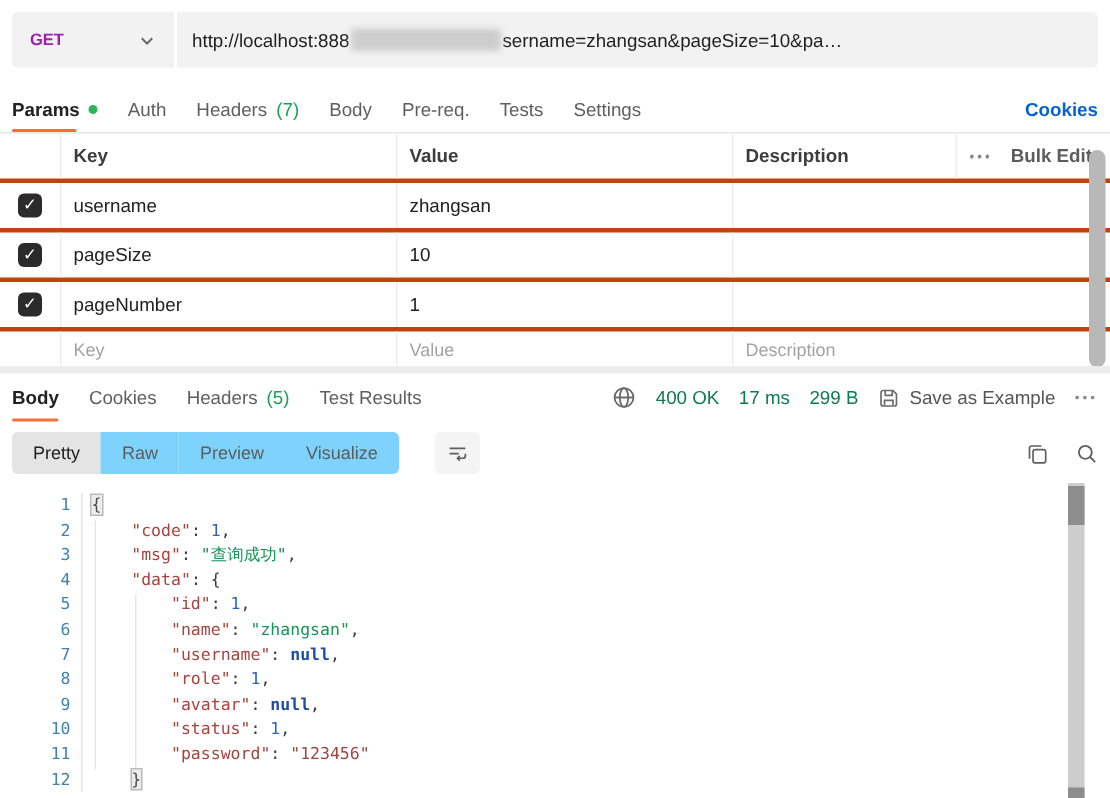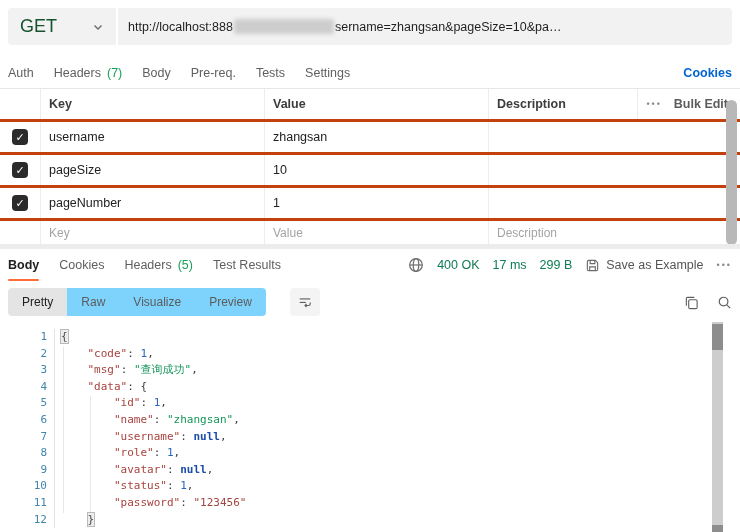--- a/index.html
+++ b/index.html
@@ -9,21 +9,21 @@
   }
   *{box-sizing:border-box;margin:0;padding:0}
   html,body{background:#fff}
   .app{position:relative;width:740px;height:532px;background:#fff;overflow:hidden;
        font-family:"Liberation Sans",sans-serif;color:#212121}
 
   
   .urlbar{position:absolute;left:8px;top:8px;right:8px;height:37px;display:flex}
   .method{width:108px;background:#f2f2f2;border-radius:4px 0 0 4px;display:flex;align-items:center;
           justify-content:space-between;padding:0 12px;margin-right:2px;cursor:pointer}
-  .method .m-label{font-size:18px;font-weight:normal;color:#14532d}
+  .method .m-label{font-size:11px;font-weight:bold;color:#a21caf}
   .url{flex:1;background:#f2f2f2;border-radius:0 4px 4px 0;display:flex;align-items:center;
        padding:0 10px;font-size:12.5px;color:#1f1f1f;overflow:hidden;white-space:nowrap}
   .url .redacted{display:inline-block;width:100px;height:15px;flex:0 0 auto;background:#cdcdcd;
        border-radius:2px;filter:blur(2px);margin:0 1px}
   .url .suffix{overflow:hidden;flex:0 1 auto}
   .send-btn{width:96px;margin-left:8px;background:var(--send);border:none;border-radius:5px;
        display:flex;align-items:stretch;cursor:pointer;padding:0}
   .send-btn .s-label{flex:1;display:flex;align-items:center;justify-content:center;color:#fff;
        font-size:13px;font-weight:bold;font-family:"Liberation Sans",sans-serif}
   .send-btn .s-div{width:1px;background:rgba(255,255,255,.3);margin:7px 0}
@@ -113,20 +113,24 @@
       </span>
     </div>
     <div class="url">
       <span>http://localhost:888</span>
         <span class="redacted"></span>
         <span class="suffix">sername=zhangsan&amp;pageSize=10&amp;pa…</span>
     </div>
   </div>
 
   <div class="tabs-row" id="req-tabs">
+    <div class="tab active has-dot">
+        <span>Params</span>
+        <span class="dot"></span>
+      </div>
       <div class="tab">
         <span>Auth</span>
       </div>
       <div class="tab">
         <span>Headers</span>
         <span class="count">(7)</span>
       </div>
       <div class="tab">
         <span>Body</span>
       </div>
@@ -231,22 +235,22 @@
         <span>Save as Example</span>
       </span>
       <span class="dots">•••</span>
     </div>
   </div>
 
   <div class="view-row">
     <div class="seg-group" id="view-tabs">
         <div class="seg active">Pretty</div>
         <div class="seg">Raw</div>
+        <div class="seg">Preview</div>
         <div class="seg">Visualize</div>
-        <div class="seg">Preview</div>
       </div>
     <div class="wrap-btn">
       <span>
         <svg width="14" height="14" viewBox="0 0 16 16" fill="none" stroke="#5f5f5f" stroke-width="1.3">
           <line x1="2" y1="4.5" x2="14" y2="4.5"></line>
             <line x1="2" y1="8.5" x2="9" y2="8.5"></line>
           <path d="M14 8.5 v1.5 a2 2 0 0 1 -2 2 h-4"></path>
             <polyline points="9.8,10.2 8,12 9.8,13.8"></polyline>
         </svg>
       </span>

